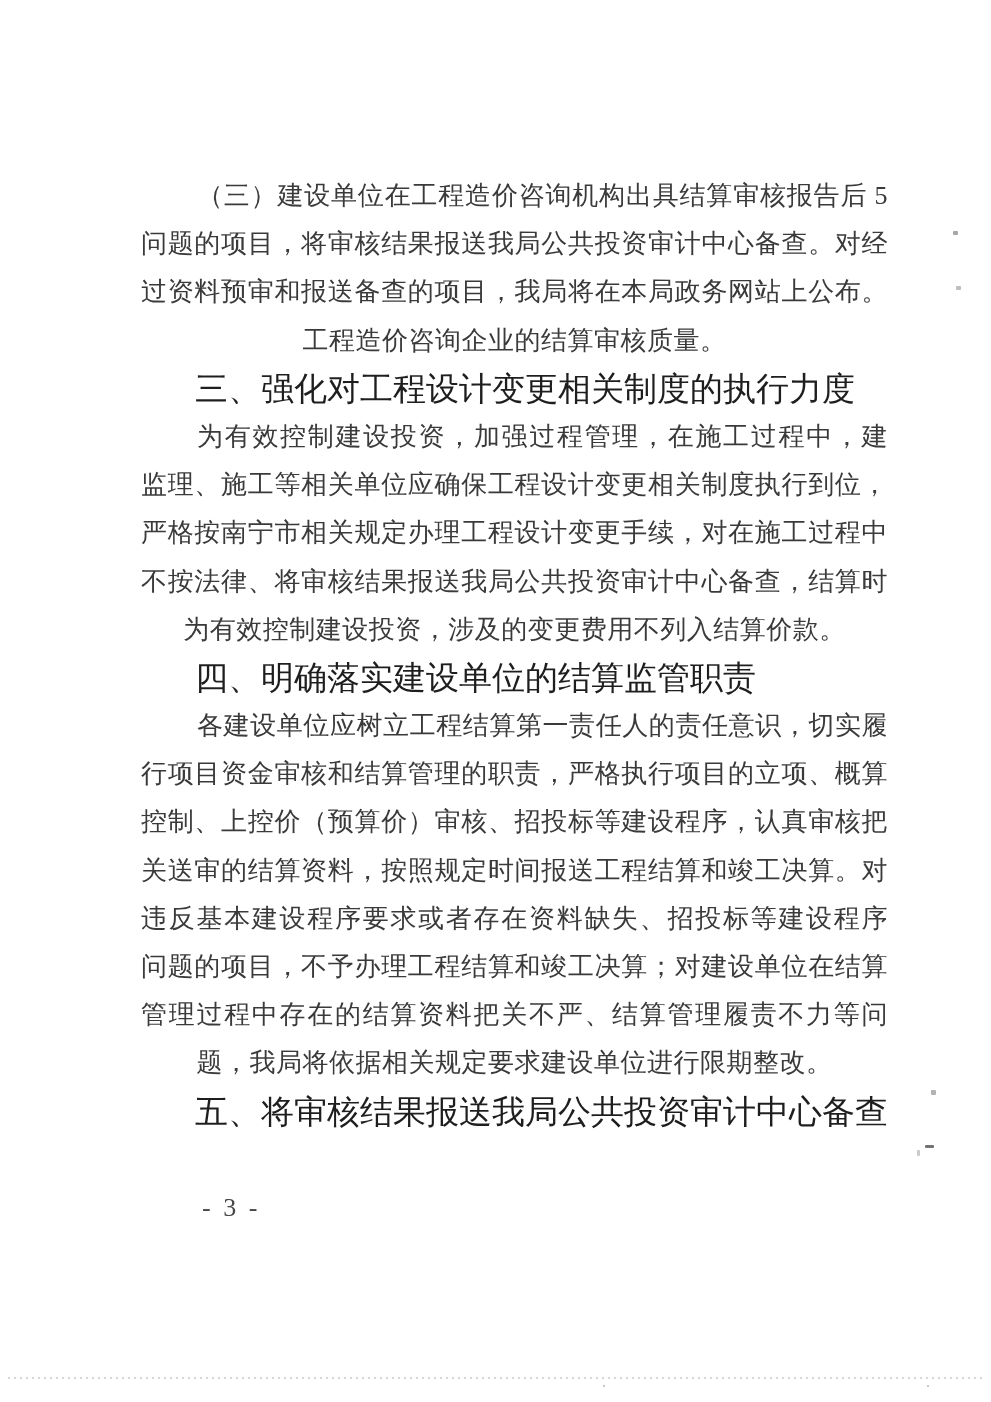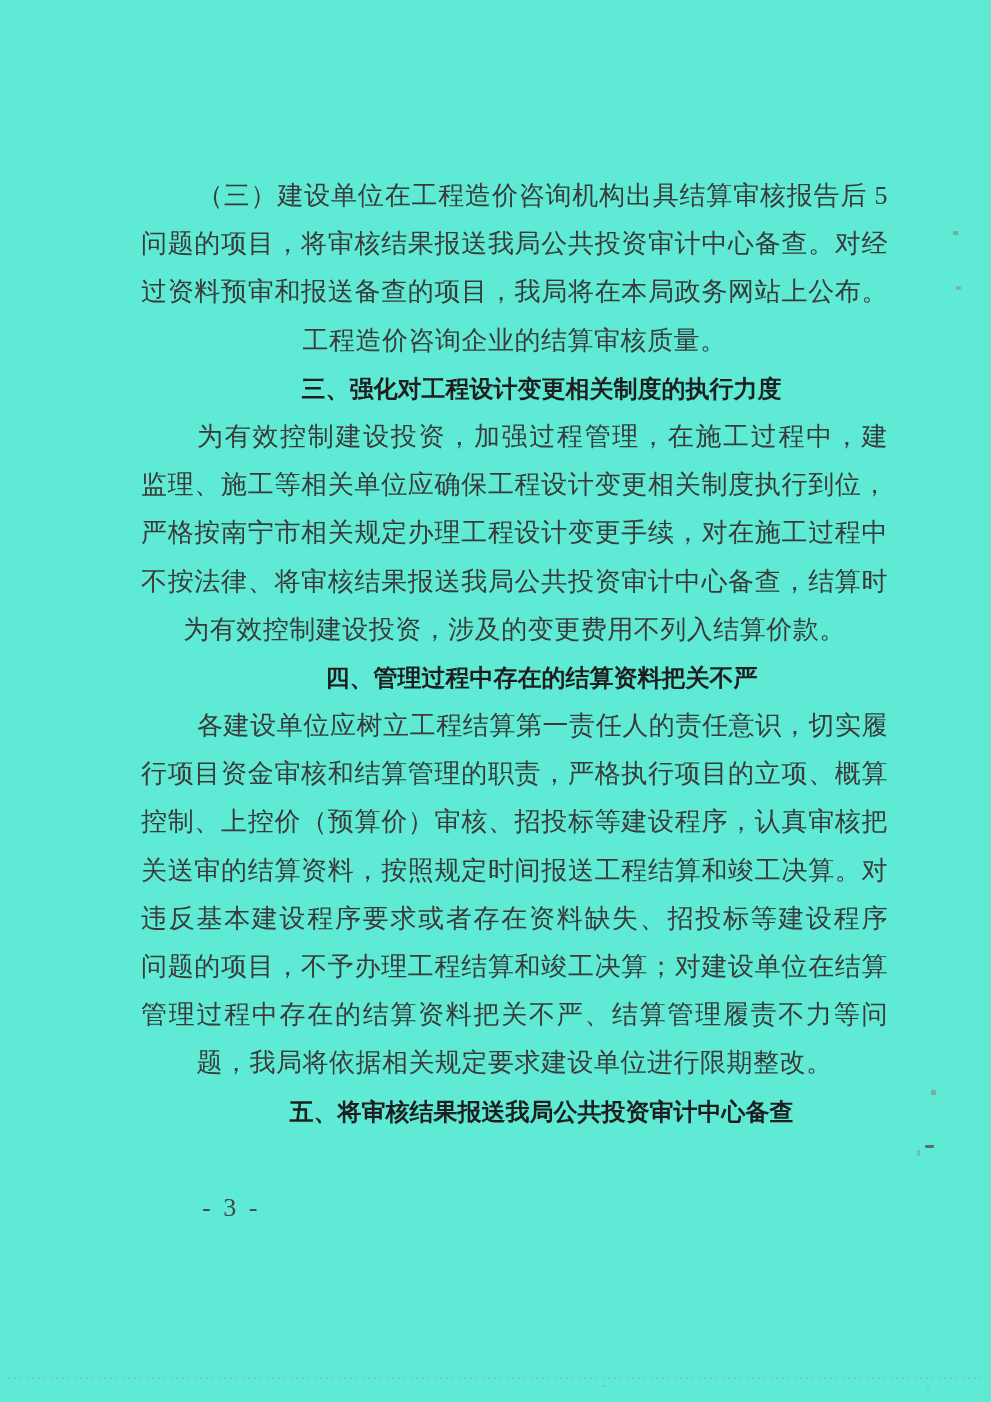--- a/index.html
+++ b/index.html
@@ -1,21 +1,21 @@
 <!DOCTYPE html>
 <html><head>
 <meta charset="utf-8">
 <style>
   html, body { margin: 0; padding: 0; background: #e8e8e8; }
   .page {
     position: relative;
     width: 991px;
     height: 1402px;
     margin: 0 auto;
-    background: #5eead4;
+    background: #ffffff;
     overflow: hidden;
     font-family: "Liberation Serif", "DejaVu Serif", serif;
   }
   .text-block {
     position: absolute;
     left: 141px;
     top: 172px;
     width: 747px;
   }
   .ln {
@@ -31,25 +31,25 @@
     text-align-last: justify;
   }
   .first { text-indent: 56px; }
   .endln {
     text-align: center;
     text-align-last: auto;
     white-space: nowrap;
   }
   .head {
     font-family: "Liberation Sans", "DejaVu Sans", sans-serif;
-    font-weight: 700;
-    font-size: 24px;
+    font-weight: 400;
+    font-size: 33px;
     color: #1e1e1e;
     text-indent: 54px;
-    text-align: center;
+    text-align: left;
     text-align-last: auto;
     white-space: nowrap;
     letter-spacing: 0;
   }
   .page-num {
     position: absolute;
     left: 202px;
     top: 1186px;
     font-size: 26px;
     line-height: 44px;
@@ -84,21 +84,21 @@
     <div class="ln first">（三）建设单位在工程造价咨询机构出具结算审核报告后 5</div>
     <div class="ln full">问题的项目，将审核结果报送我局公共投资审计中心备查。对经</div>
     <div class="ln full">过资料预审和报送备查的项目，我局将在本局政务网站上公布。</div>
     <div class="ln endln">工程造价咨询企业的结算审核质量。</div>
     <div class="ln head">三、强化对工程设计变更相关制度的执行力度</div>
     <div class="ln first">为有效控制建设投资，加强过程管理，在施工过程中，建设、</div>
     <div class="ln full">监理、施工等相关单位应确保工程设计变更相关制度执行到位，</div>
     <div class="ln full">严格按南宁市相关规定办理工程设计变更手续，对在施工过程中</div>
     <div class="ln full">不按法律、将审核结果报送我局公共投资审计中心备查，结算时原</div>
     <div class="ln endln">为有效控制建设投资，涉及的变更费用不列入结算价款。</div>
-    <div class="ln head">四、管理过程中存在的结算资料把关不严</div>
+    <div class="ln head">四、明确落实建设单位的结算监管职责</div>
     <div class="ln first">各建设单位应树立工程结算第一责任人的责任意识，切实履</div>
     <div class="ln full">行项目资金审核和结算管理的职责，严格执行项目的立项、概算</div>
     <div class="ln full">控制、上控价（预算价）审核、招投标等建设程序，认真审核把</div>
     <div class="ln full">关送审的结算资料，按照规定时间报送工程结算和竣工决算。对</div>
     <div class="ln full">违反基本建设程序要求或者存在资料缺失、招投标等建设程序</div>
     <div class="ln full">问题的项目，不予办理工程结算和竣工决算；对建设单位在结算</div>
     <div class="ln full">管理过程中存在的结算资料把关不严、结算管理履责不力等问</div>
     <div class="ln endln">题，我局将依据相关规定要求建设单位进行限期整改。</div>
     <div class="ln head">五、将审核结果报送我局公共投资审计中心备查</div>
   </div>

